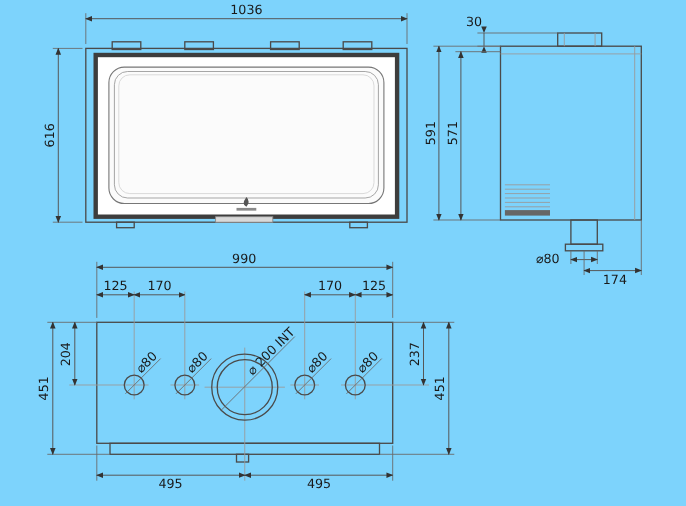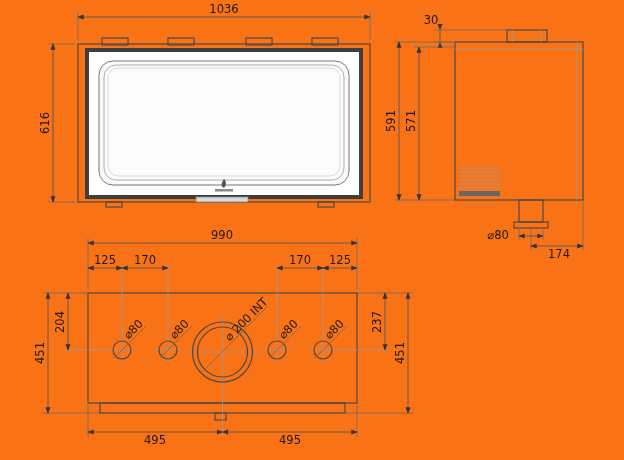--- a/index.html
+++ b/index.html
@@ -1,16 +1,16 @@
 <!DOCTYPE html>
 <html><head>
 <meta charset="utf-8">
 <style>
   html,body{margin:0;padding:0;background:#fff;}
-  #stage{position:relative;width:624px;height:460px;background:#f97316;overflow:hidden;}
+  #stage{position:relative;width:624px;height:460px;background:#7dd3fc;overflow:hidden;}
   svg{display:block;}
   .outline{fill:none;stroke:#4a4a4a;stroke-width:1.2;}
   .thin{fill:none;stroke:#9a9a9a;stroke-width:0.8;}
   .faint{fill:none;stroke:#d5d5d5;stroke-width:0.8;}
   .dimext{fill:none;stroke:#6a6a6a;stroke-width:0.8;}
   .dimline{fill:none;stroke:#555;stroke-width:0.9;}
   .dimtext{font-family:"DejaVu Sans","Liberation Sans",sans-serif;font-size:11.5px;fill:#1a1a1a;}
 </style>
 </head>
 <body>

